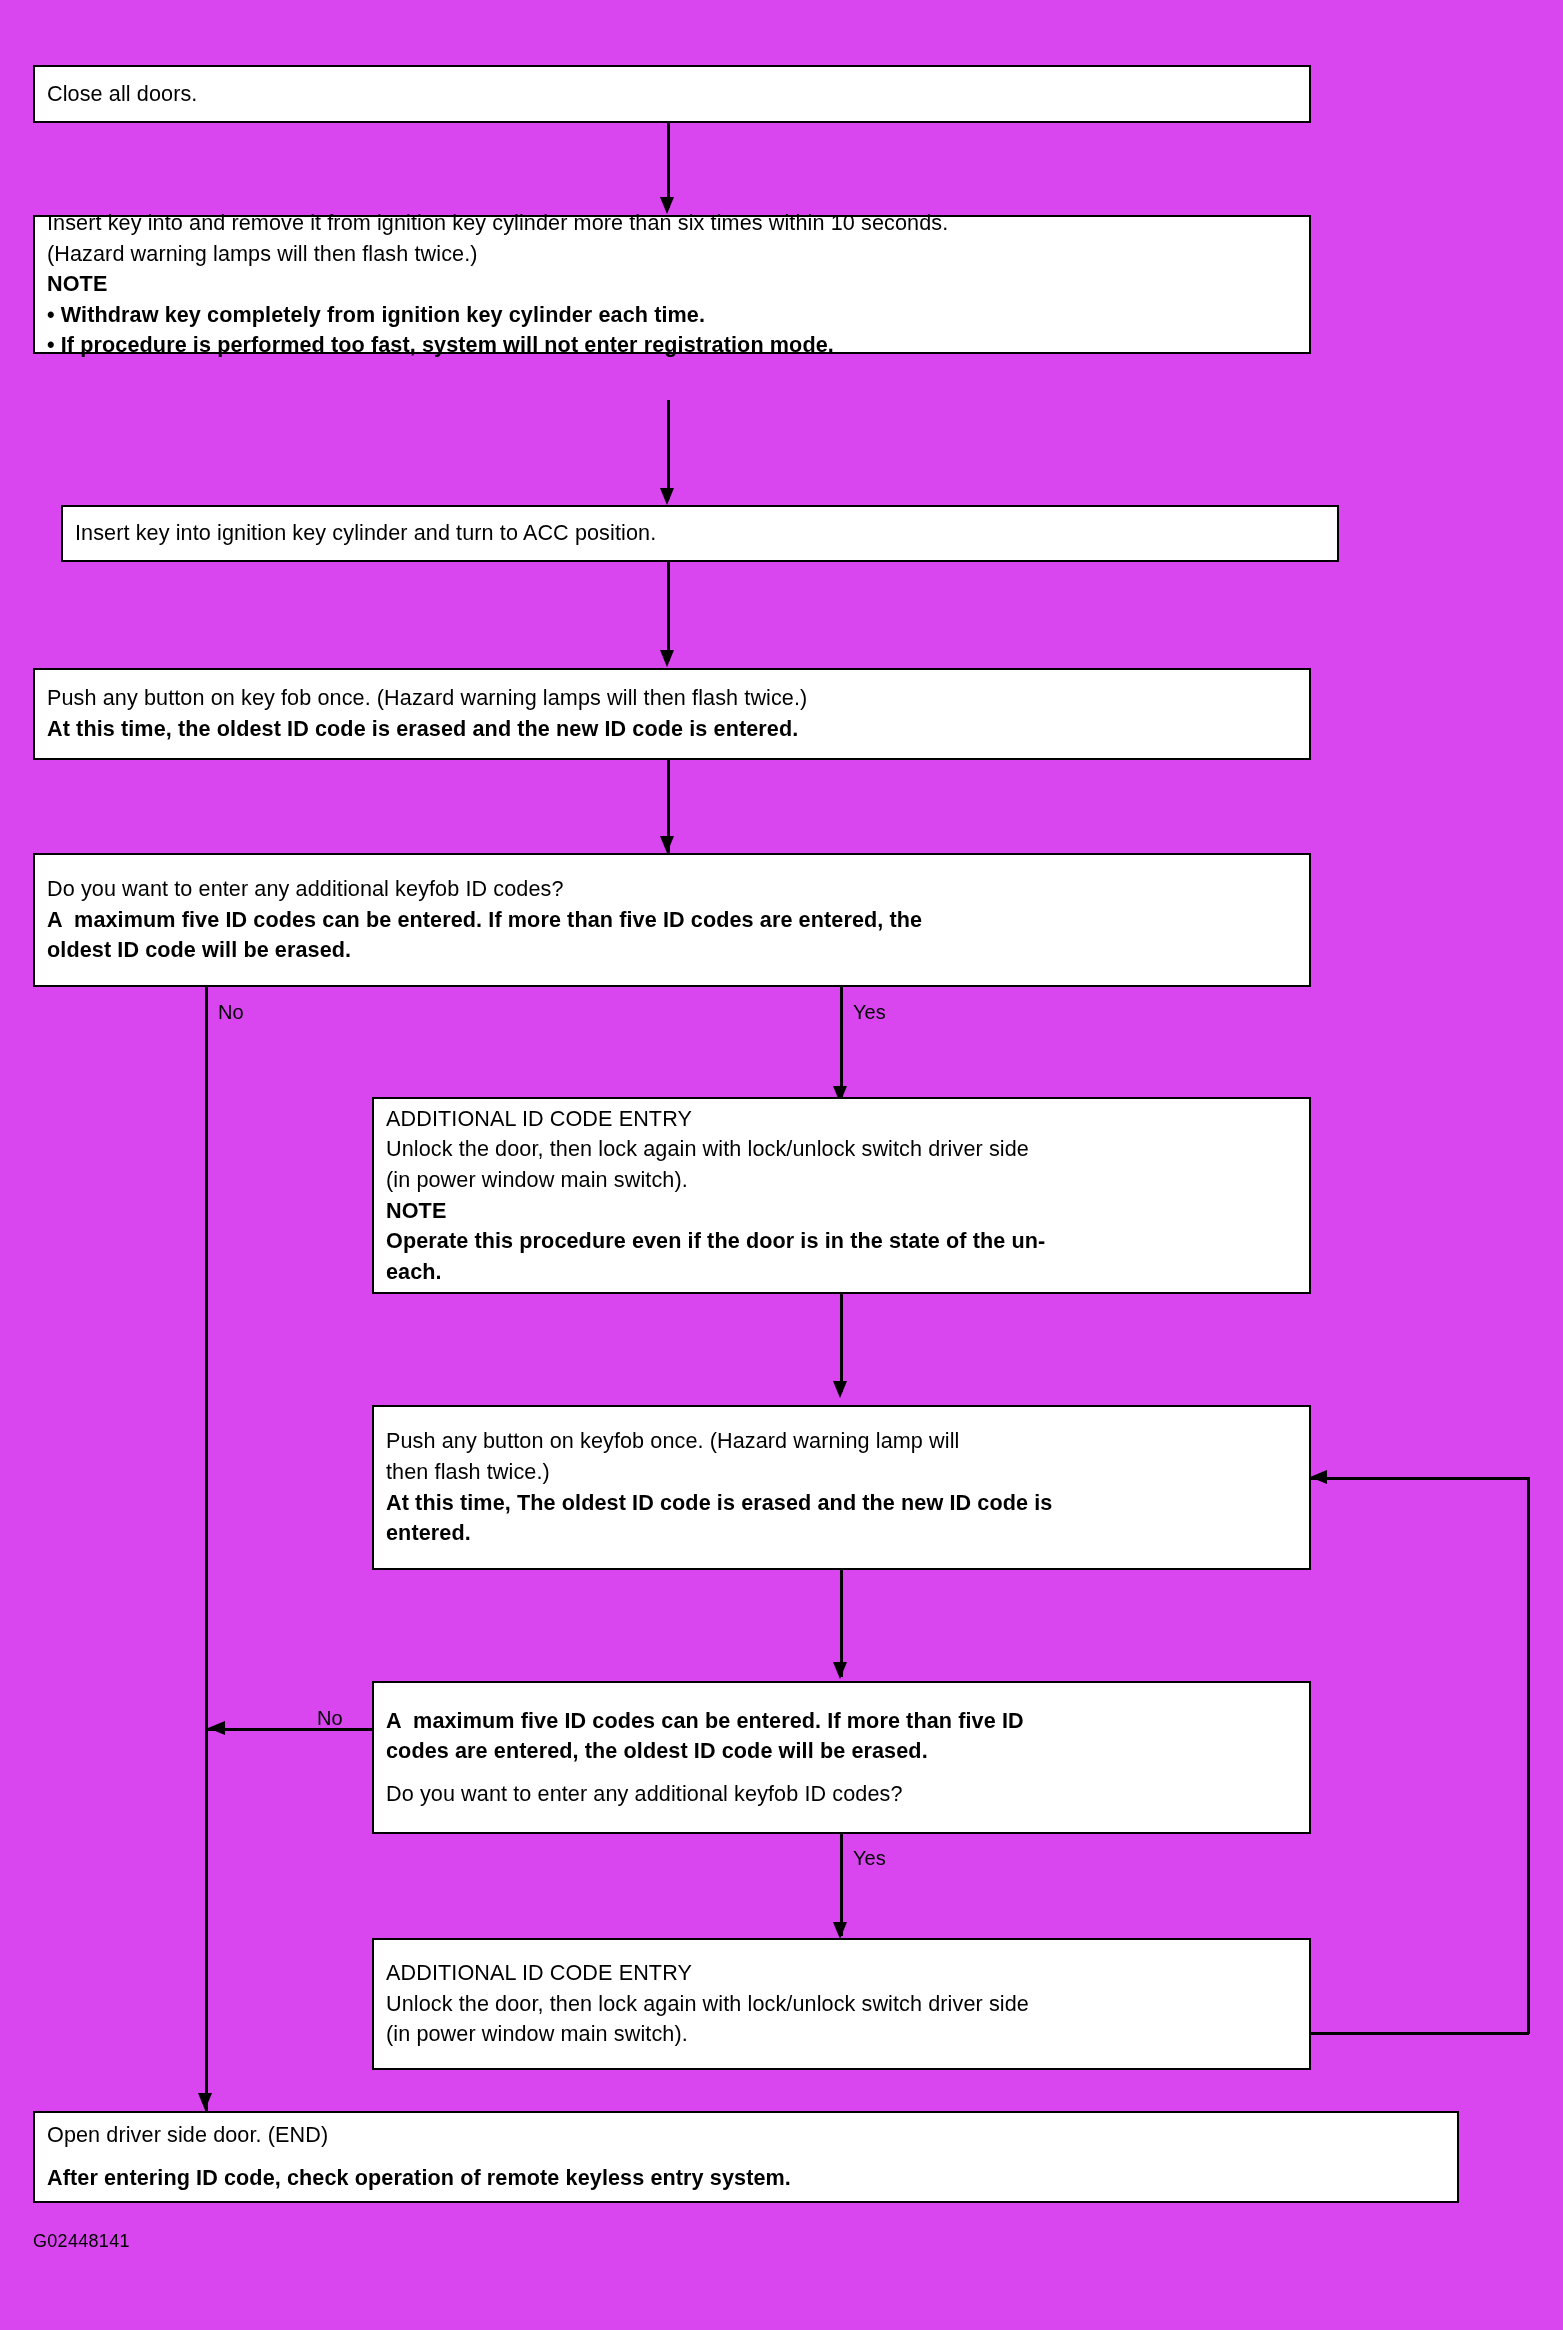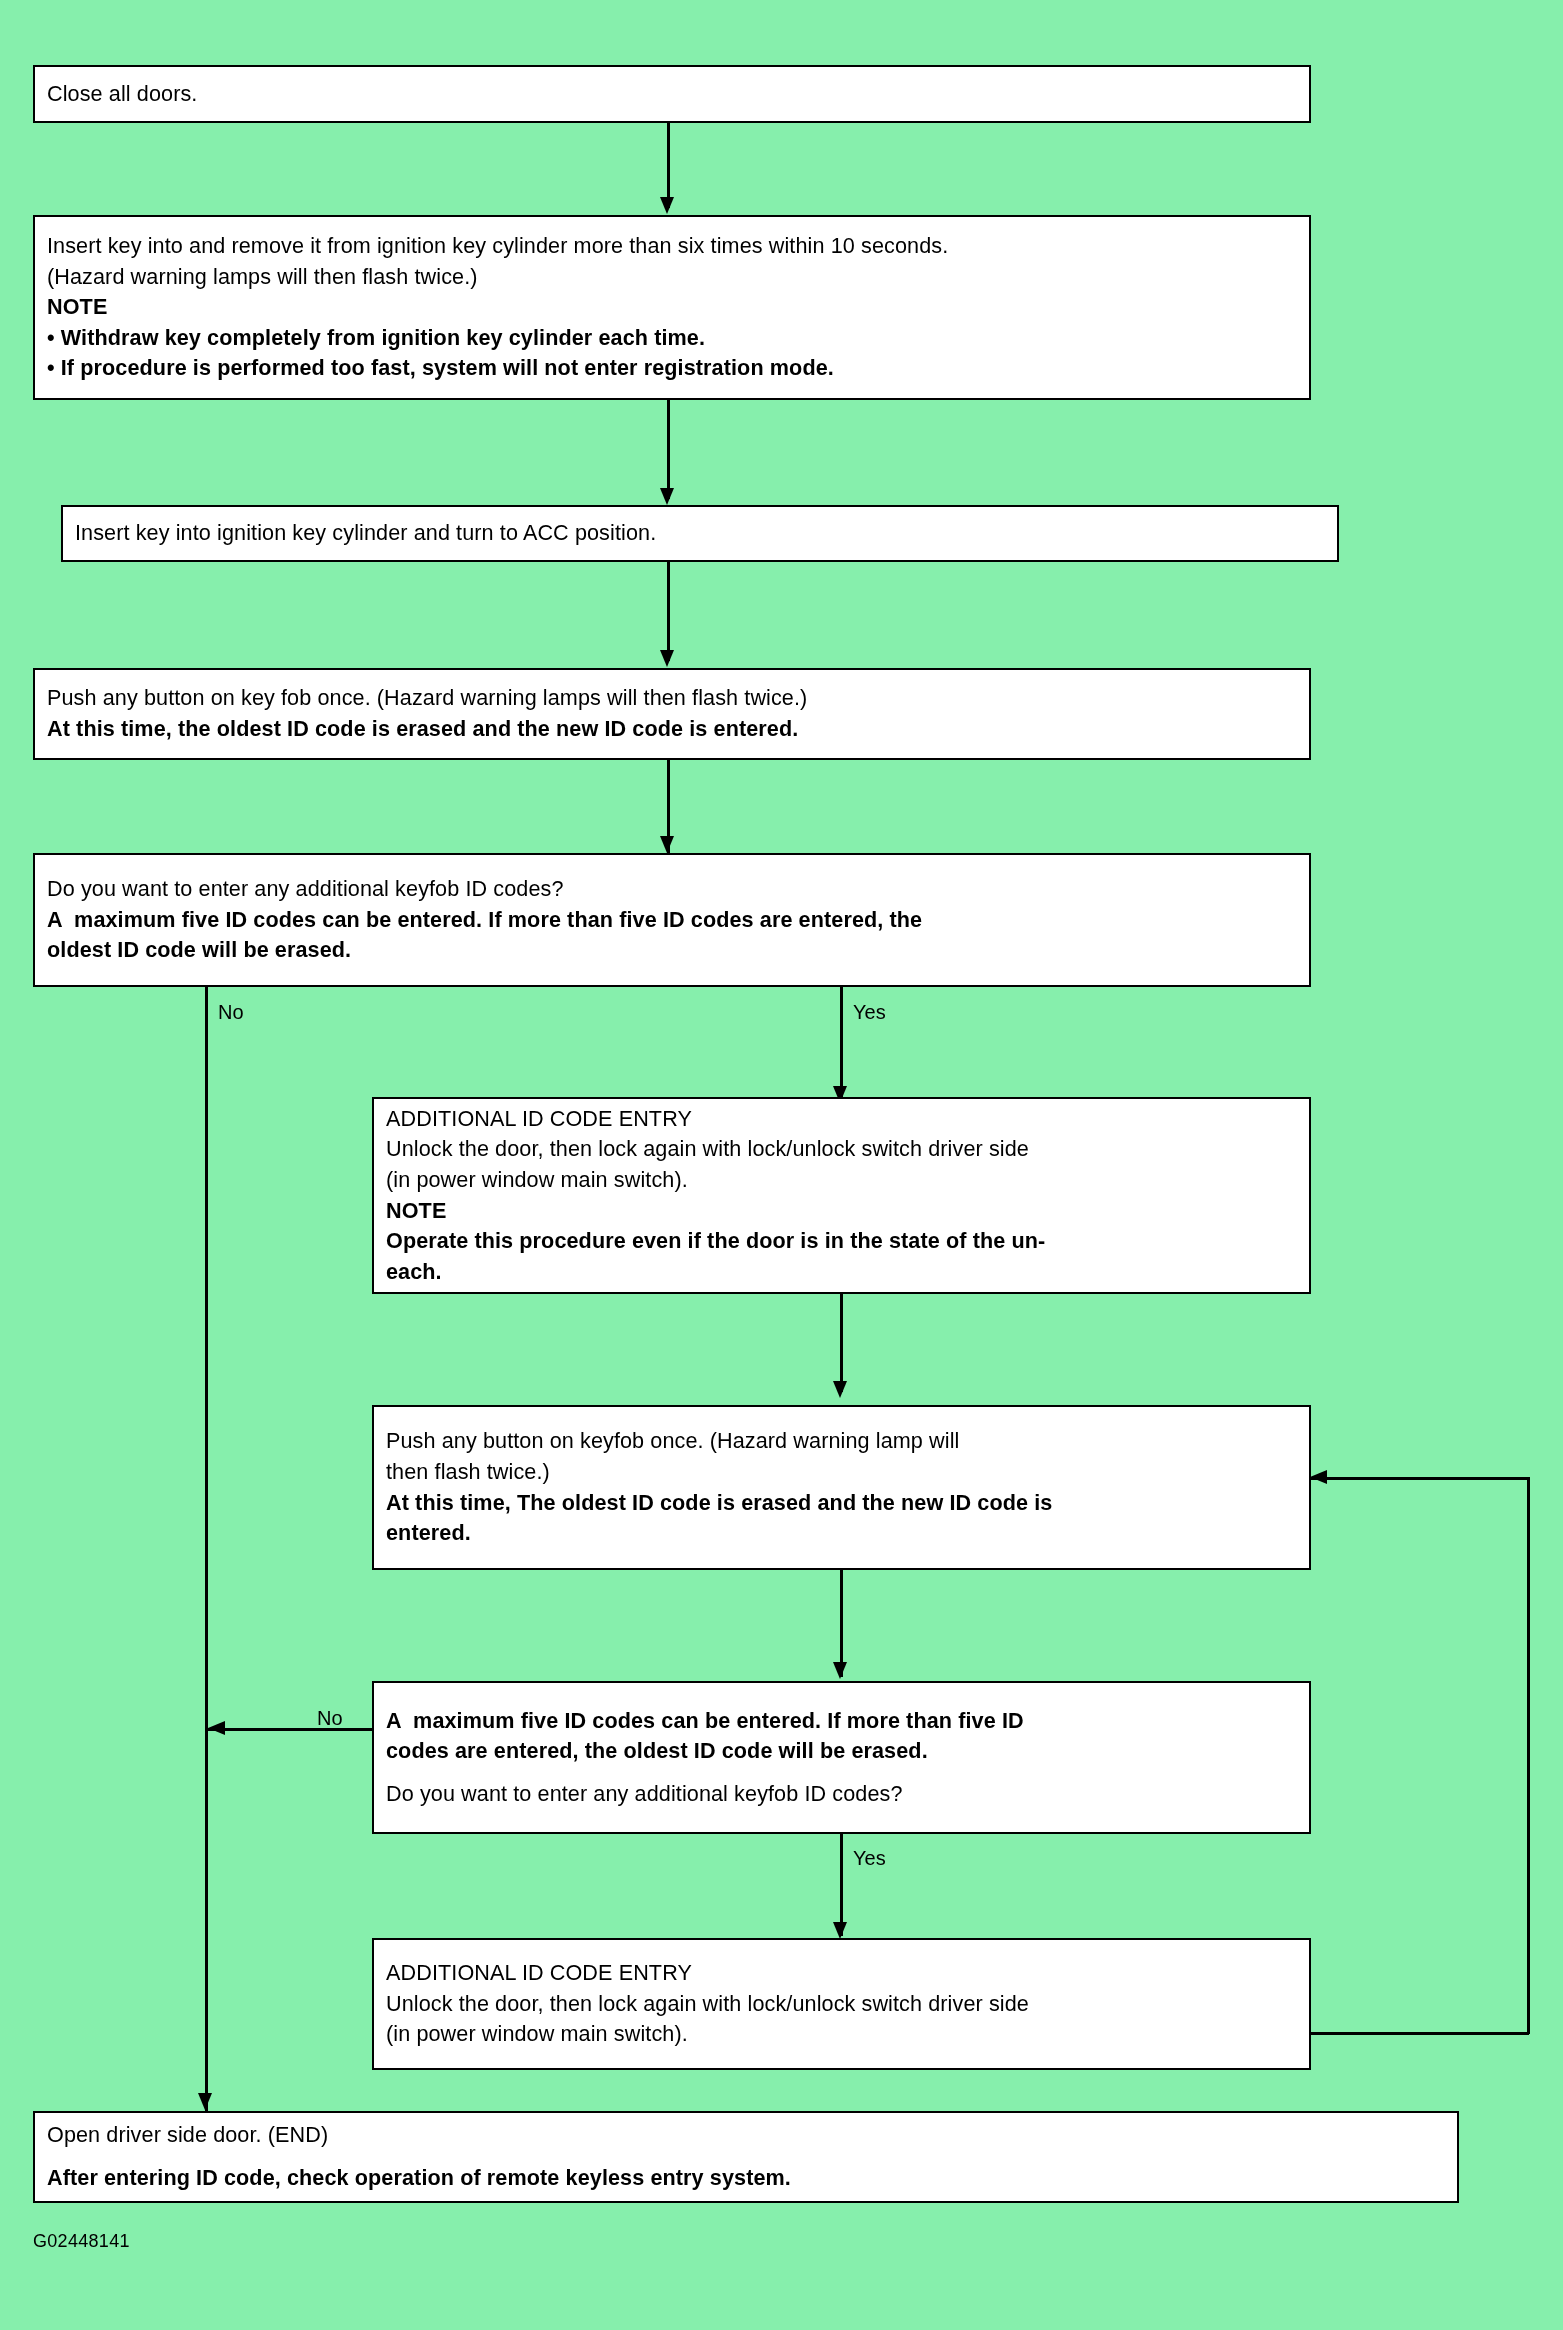--- a/index.html
+++ b/index.html
@@ -8,21 +8,21 @@
     background: #ffffff;
   }
   body {
     font-family: "Liberation Sans", sans-serif;
     color: #000000;
   }
   #page {
     position: relative;
     width: 1563px;
     height: 2330px;
-    background: #86efac;
+    background: #d946ef;
     overflow: hidden;
   }
 
   
   .fbox {
     position: absolute;
     box-sizing: border-box;
     border: 2.6px solid #000;
     background: #fff;
     padding: 8.6px 12px;
@@ -89,21 +89,21 @@
 
 <div id="page">
 
   <div class="fbox" style="left:33px; top:65px; width:1278px; height:58px;">
     <p>Close all doors.</p>
   </div>
 
   <div class="vline" style="left:667px; top:123px; height:85px;"></div>
   <div class="arrow-down" style="left:660px; top:197px;"></div>
 
-  <div class="fbox" style="left:33px; top:215px; width:1278px; height:185px;">
+  <div class="fbox" style="left:33px; top:215px; width:1278px; height:139px;">
     <p>Insert key into and remove it from ignition key cylinder more than six times within 10 seconds.</p>
     <p>(Hazard warning lamps will then flash twice.)</p>
     <p class="b">NOTE</p>
     <p class="b">• Withdraw key completely from ignition key cylinder each time.</p>
     <p class="b">• If procedure is performed too fast, system will not enter registration mode.</p>
   </div>
 
   <div class="vline" style="left:667px; top:400px; height:99px;"></div>
   <div class="arrow-down" style="left:660px; top:488px;"></div>
 

